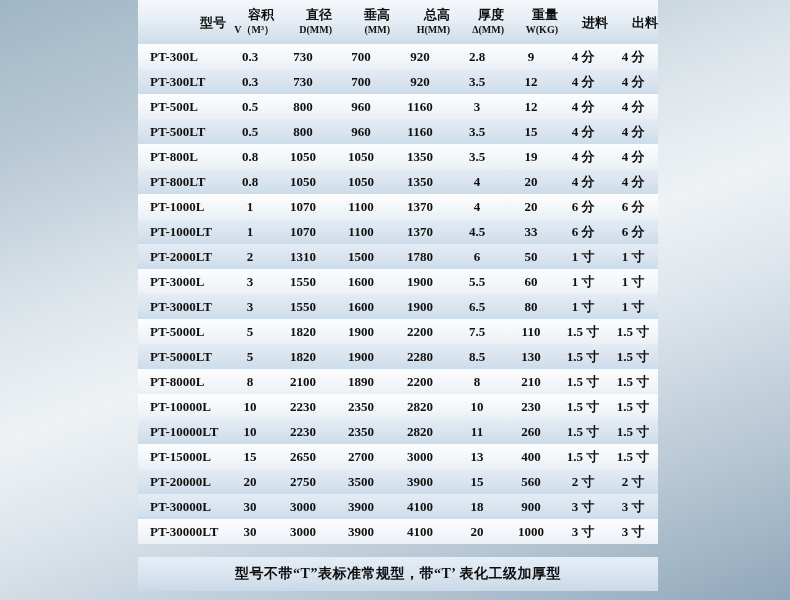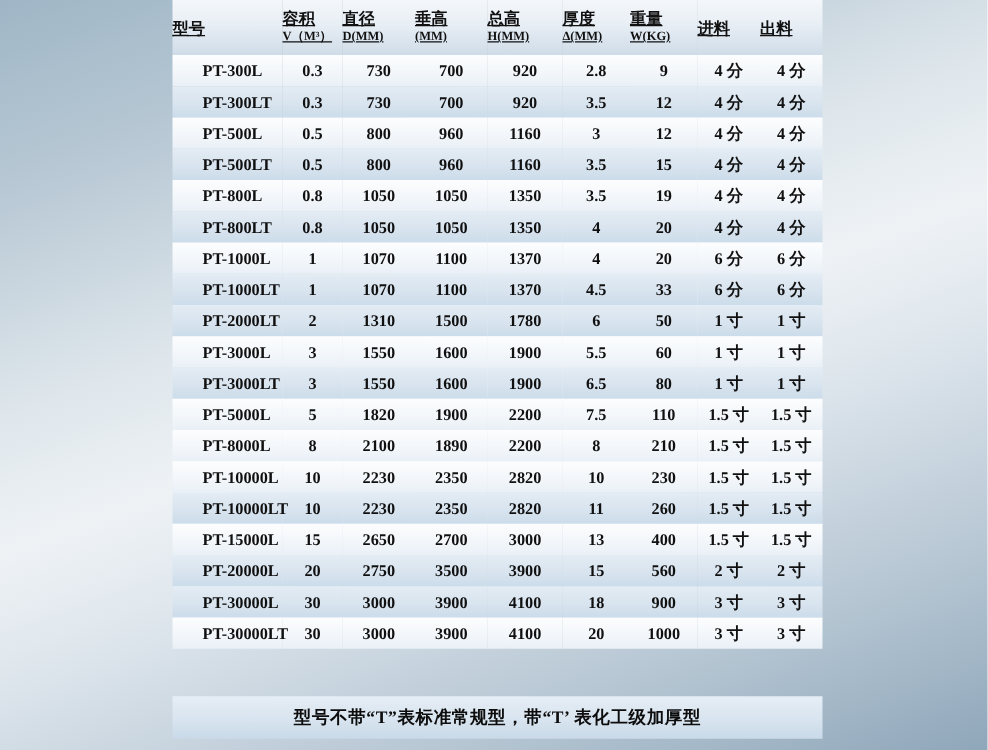--- a/index.html
+++ b/index.html
@@ -31,26 +31,25 @@
   }
   table.spec td, table.spec th {
     padding: 0;
     margin: 0;
     border: 0;
   }
   
   .hdr td {
     height: 44px;
     vertical-align: middle;
-    text-align: left;
+    text-align: right;
     font-weight: bold;
     font-size: 13px;
     color: #111;
     background: linear-gradient(to bottom, #f4f7fa 0%, #e7eef5 45%, #cfdce8 100%);
-    text-decoration: underline;
   }
   .hdr .l1 {
     display: block;
     line-height: 15px;
   }
   .hdr .l2 {
     display: block;
     line-height: 15px;
     font-size: 10px;
   }
@@ -59,21 +58,21 @@
     height: 25px;
     vertical-align: middle;
     font-size: 13px;
     font-weight: bold;
     color: #101010;
     text-align: center;
     white-space: nowrap;
   }
   tr.r td.model {
     text-align: left;
-    padding-left: 24px;
+    padding-left: 12px;
   }
   tr.even td {
     background: linear-gradient(to bottom, #fcfdfe 0%, #f2f6fa 60%, #e9f0f6 100%);
   }
   tr.odd td {
     background: linear-gradient(to bottom, #e4ecf4 0%, #d7e3ee 60%, #ccdcea 100%);
   }
   .footer-note {
     position: absolute;
     left: 138px;
@@ -272,20 +271,31 @@
             <td class="model">PT-5000L</td>
             <td>5</td>
             <td>1820</td>
             <td>1900</td>
             <td>2200</td>
             <td>7.5</td>
             <td>110</td>
             <td>1.5 寸</td>
             <td>1.5 寸</td>
           </tr>
+          <tr class="r odd">
+            <td class="model">PT-5000LT</td>
+            <td>5</td>
+            <td>1820</td>
+            <td>1900</td>
+            <td>2280</td>
+            <td>8.5</td>
+            <td>130</td>
+            <td>1.5 寸</td>
+            <td>1.5 寸</td>
+          </tr>
           <tr class="r even">
             <td class="model">PT-8000L</td>
             <td>8</td>
             <td>2100</td>
             <td>1890</td>
             <td>2200</td>
             <td>8</td>
             <td>210</td>
             <td>1.5 寸</td>
             <td>1.5 寸</td>

